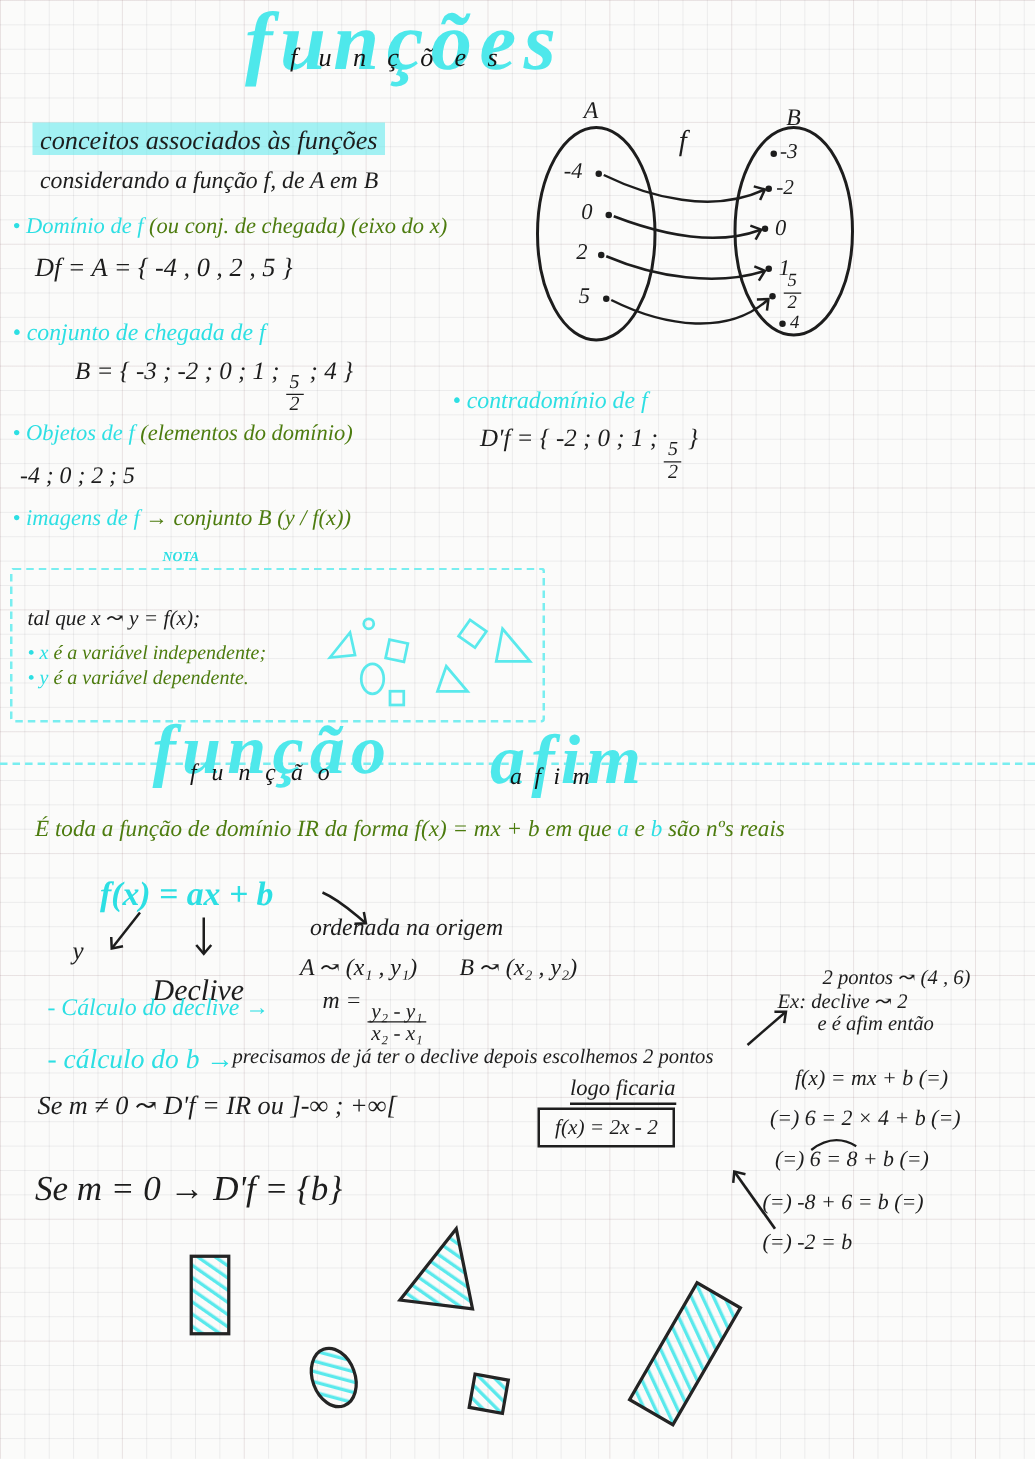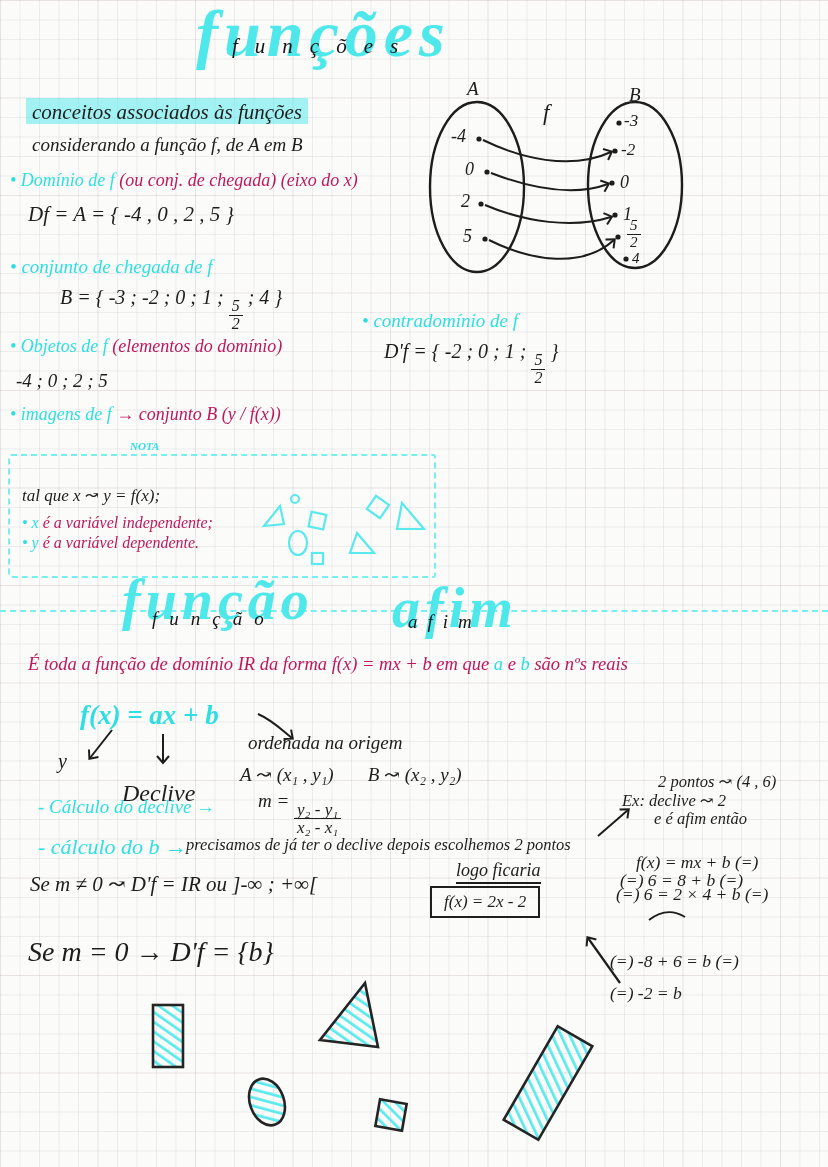--- a/index.html
+++ b/index.html
@@ -9,21 +9,21 @@
        background-color:#fbfbfa;
        background-image:
          linear-gradient(to right, rgba(205,140,140,0.10) 1px, transparent 1px),
          linear-gradient(to bottom, rgba(205,140,140,0.10) 1px, transparent 1px),
          linear-gradient(to right, rgba(70,70,90,0.085) 1px, transparent 1px),
          linear-gradient(to bottom, rgba(70,70,90,0.085) 1px, transparent 1px);
        background-size:97.5px 97.5px,97.5px 97.5px,19.5px 19.5px,19.5px 19.5px;}
   .abs{position:absolute;white-space:nowrap;}
   .hw{font-style:italic;}
   .cy{color:#2ddfe3;}
-  .ink{color:#be185d;}
+  .ink{color:#4d7c0f;}
   .script{font-style:italic;font-weight:bold;color:#4ee8eb;letter-spacing:6px;}
   .overlay{font-style:italic;color:#141414;}
   .hl{background:rgba(90,233,236,0.55);padding:2px 6px 0 6px;}
   .frac{display:inline-flex;flex-direction:column;align-items:center;vertical-align:-0.45em;line-height:1.05;font-size:0.8em;font-style:italic;}
   .frac .num{border-bottom:1.6px solid #1d1d1d;padding:0 3px;}
   .notabox{border:2px dashed #79eef0;border-radius:3px;}
   .dashline{border-top:2px dashed #79eef0;}
   .fbox{border:2.5px solid #1f1f1f;padding:4px 12px;background:rgba(251,251,250,0.6);}
   svg{position:absolute;overflow:visible;}
 </style>
@@ -202,21 +202,21 @@
 <div class="abs hw" style="left:28px;top:936px;font-size:28px;">Se m = 0 → D'f = {b}</div>
 
 <div class="abs hw" style="left:456px;top:860px;font-size:18px;border-bottom:2px solid #1d1d1d;padding-bottom:1px;">logo ficaria</div>
 <div class="abs hw fbox" style="left:430px;top:886px;font-size:17px;">f(x) = 2x - 2</div>
 <svg width="80" height="60" style="left:548px;top:928px;">
   <path d="M72,55 L40,10" fill="none" stroke="#1d1d1d" stroke-width="2.2" marker-end="url(#ah)"></path>
 </svg>
 
 <div class="abs hw" style="left:636px;top:852px;font-size:17.5px;">f(x) = mx + b (=)</div>
 <div class="abs hw" style="left:616px;top:884px;font-size:17.5px;">(=) 6 = 2 × 4 + b (=)</div>
-<div class="abs hw" style="left:620px;top:870px;font-size:17.5px;text-align:right;">(=) 6 = 8 + b (=)</div>
+<div class="abs hw" style="left:620px;top:917px;font-size:17.5px;text-align:right;">(=) 6 = 8 + b (=)</div>
 <svg width="42" height="14" style="left:646px;top:908px;">
   <path d="M3,12 Q21,-2 39,9" fill="none" stroke="#1d1d1d" stroke-width="1.8"></path>
 </svg>
 <div class="abs hw" style="left:610px;top:951px;font-size:17.5px;">(=) -8 + 6 = b (=)</div>
 <div class="abs hw" style="left:610px;top:983px;font-size:17.5px;">(=) -2 = b</div>
 
 <svg width="828" height="212" style="left:0;top:955px;">
   <g stroke="#242424" stroke-width="2.6" fill="url(#hatch)">
     <rect x="153" y="50" width="30" height="62"></rect>
     <path d="M365,28 L320,85 L378,92 Z"></path>

